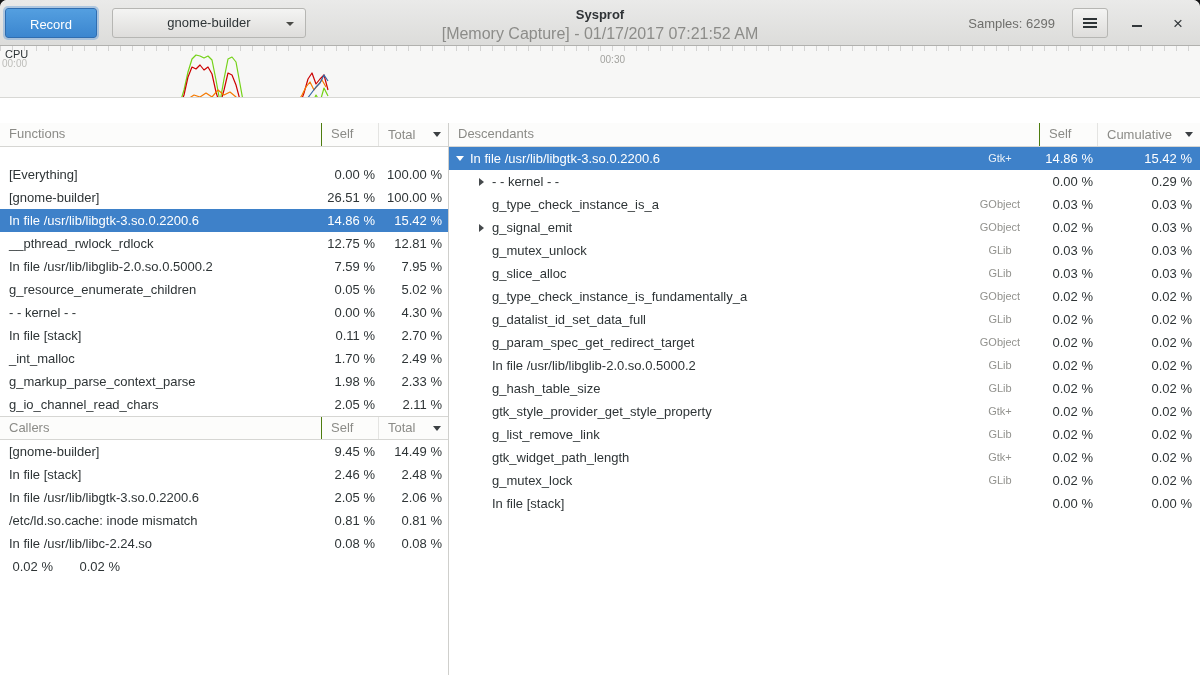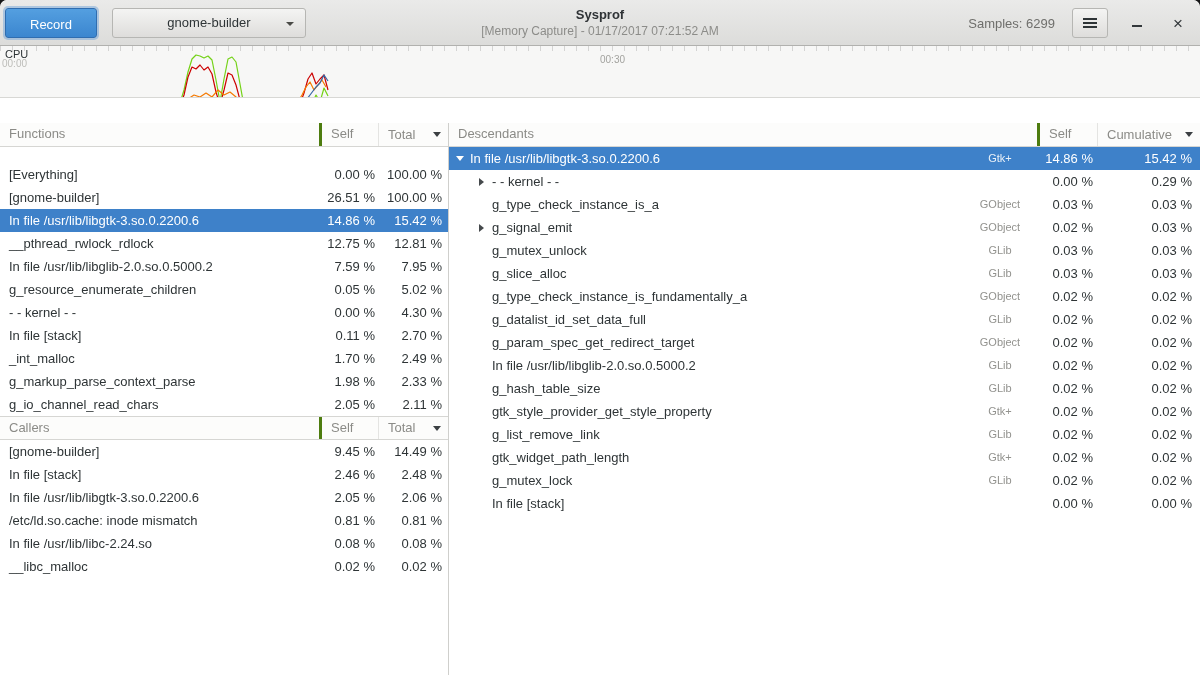--- a/index.html
+++ b/index.html
@@ -15,21 +15,21 @@
              border-radius:7px 7px 0 0;}
   .record-btn{margin-left:5px;height:30px;padding:8px 24px;border:1px solid #2f6db0;border-radius:3px;
               background:linear-gradient(to bottom,#549fe0,var(--record_button_blue,#3b86cf));
               color:#fff;box-shadow:0 0 0 2px rgba(101,157,214,.45);}
   .combo-btn{margin-left:15px;height:30px;width:194px;border:1px solid #b6b6b3;border-radius:3px;
              background:linear-gradient(to bottom,#f4f4f3,#dedddb);position:relative;color:#2e3436;}
   .combo-arrow{position:absolute;right:11px;top:13px;width:0;height:0;
                border-left:4px solid transparent;border-right:4px solid transparent;border-top:4px solid #4a4a47;}
   .titlebox{position:absolute;left:50%;top:7px;transform:translateX(-50%);text-align:center;line-height:1.3;}
   .title{font-weight:bold;font-size:13px;color:#2f3336;}
-  .subtitle{font-size:12px;color:#8c8c89;}
+  .subtitle{font-size:16px;color:#8c8c89;}
   .header-right{position:absolute;right:10px;top:0;height:46px;display:flex;align-items:center;gap:17px;}
   .samples{color:#6f6f6c;}
   .menu-btn{width:36px;height:30px;border:1px solid #b6b6b3;border-radius:3px;
             background:linear-gradient(to bottom,#f4f4f3,#dedddb);display:flex;align-items:center;justify-content:center;}
   .menu-icon{width:14px;height:10px;background:repeating-linear-gradient(to bottom,#2e3436 0 2px,transparent 2px 4px);}
   .win-btn{width:24px;height:30px;border:none;background:transparent;display:flex;align-items:center;justify-content:center;color:#33383b;}
   .min-icon{width:10px;height:2px;background:#33383b;margin-top:6px;}
   .close-icon{font-size:17px;line-height:1;}
 
   
@@ -43,21 +43,21 @@
 
   
   .panes{position:absolute;top:123px;left:0;right:0;bottom:0;display:flex;}
   .lp{width:448px;display:flex;flex-direction:column;}
   .splitter{width:1px;background:#cfcfcc;flex:none;}
   .rp{flex:1;min-width:0;display:flex;flex-direction:column;}
 
   .thead{display:flex;height:24px;background:#fcfcfb;border-bottom:1px solid #d6d6d3;flex:none;}
   .thead.mid{border-top:1px solid #d6d6d3;}
   .hc{line-height:22px;color:#8b8b87;padding-left:9px;white-space:nowrap;overflow:hidden;}
-  .hc.name{flex:1;border-right:3px solid #4d7c0f;}
+  .hc.name{flex:1;border-right:1px solid #4d7c0f;}
   .lp .hc.self{width:57px;border-right:1px solid #e4e4e2;}
   .lp .hc.total{width:69px;display:flex;align-items:center;justify-content:space-between;padding-right:7px;}
   .rp .hc.self{width:58px;border-right:1px solid #e4e4e2;}
   .rp .hc.cum{width:102px;display:flex;align-items:center;justify-content:space-between;padding-right:7px;}
   .sort-arrow{width:0;height:0;border-left:4px solid transparent;border-right:4px solid transparent;border-top:5px solid #3c4043;}
 
   .tbody{overflow:hidden;}
   .tbody.functions{height:253px;flex:none;margin-top:16px;}
   .tbody.callers{flex:1;}
   .tbody.descendants{flex:1;}
@@ -217,21 +217,20 @@
           <div class="cell name">/etc/ld.so.cache: inode mismatch</div>
           <div class="cell self">0.81 %</div>
           <div class="cell total">0.81 %</div>
         </div>
         <div class="trow">
           <div class="cell name">In file /usr/lib/libc-2.24.so</div>
           <div class="cell self">0.08 %</div>
           <div class="cell total">0.08 %</div>
         </div>
         <div class="trow">
-          <div class="cell name">__libc_malloc</div>
           <div class="cell self">0.02 %</div>
           <div class="cell total">0.02 %</div>
         </div>
       </div>
   </div>
 
   <div class="splitter"></div>
 
   <div class="rp">
     <div class="thead">

